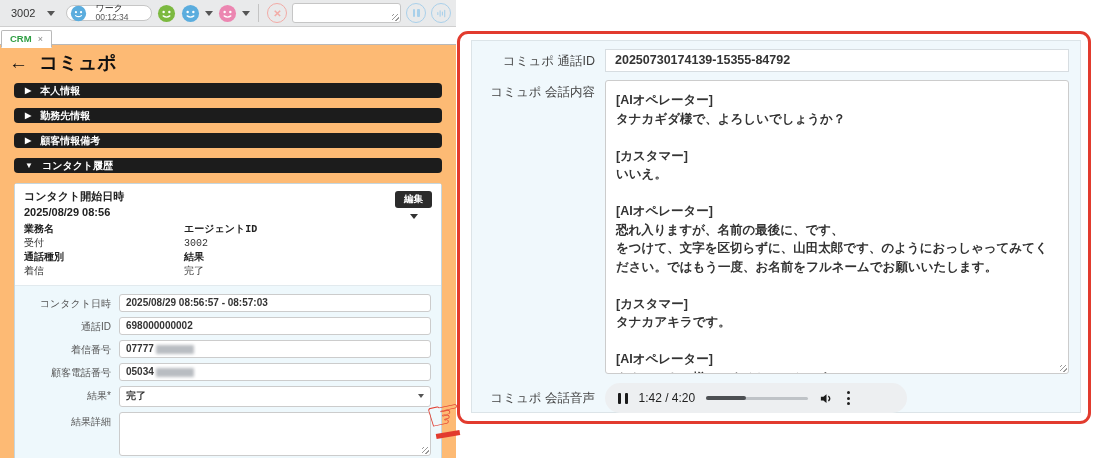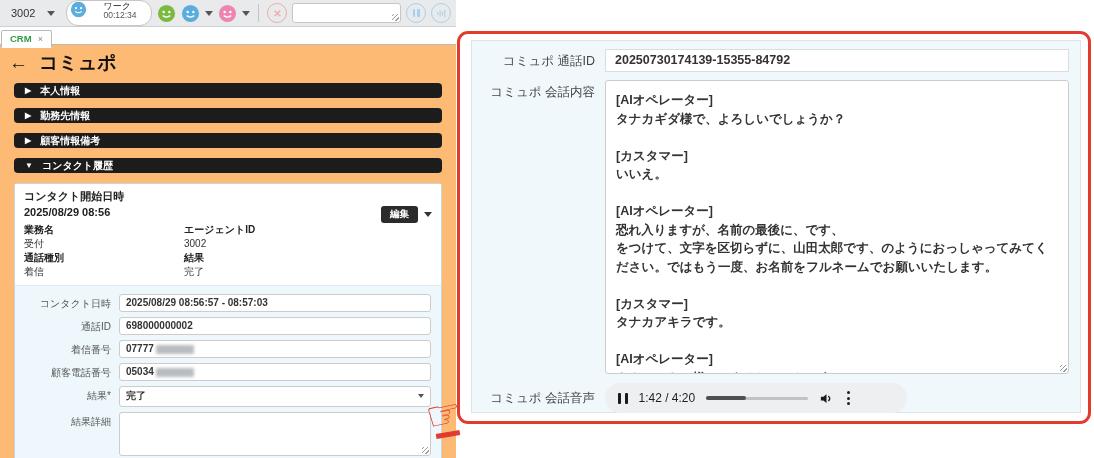--- a/index.html
+++ b/index.html
@@ -5,21 +5,21 @@
   * { margin:0; padding:0; box-sizing:border-box; }
   body { background:#fff; font-family:"Liberation Sans", sans-serif; }
   .screen { position:relative; width:1094px; height:458px; background:#fff; overflow:hidden; }
 
   
   .left-panel { position:absolute; left:0; top:0; width:456px; height:458px; background:#fdba74; }
 
   .toolbar { display:flex; align-items:center; height:27px; background:#e9eaeb; border-bottom:1px solid #cfcfcf; padding:0 5px; gap:5px; }
   .ext-select { display:flex; align-items:center; gap:12px; padding:0 6px; font-size:11px; color:#333; cursor:pointer; }
   .caret-down { width:0; height:0; border-left:4px solid transparent; border-right:4px solid transparent; border-top:5px solid #555; }
-  .status-pill { background:#fff; border:1px solid #c6c6c6; border-radius:12px; height:26px; display:flex; gap:16px; padding:0 10px 0 3px; min-width:86px; }
+  .status-pill { background:#fff; border:1px solid #c6c6c6; border-radius:12px; height:16px; display:flex; align-items:center; gap:8px; padding:0 10px 0 3px; min-width:86px; }
   .pill-text { display:flex; flex-direction:column; line-height:1.15; }
   .pill-label { font-size:9px; color:#333; }
   .pill-timer { font-size:8.5px; color:#555; }
   .face { width:17px; height:17px; flex:none; }
   .face.lg { width:19px; height:19px; }
   .face-green { color:#7cb940; }
   .face-blue  { color:#5badde; }
   .face-pink  { color:#ec86b1; }
   .tb-divider { width:1px; height:18px; background:#c4c4c4; margin:0 3px; }
   .circle-btn { width:20px; height:20px; border-radius:50%; border:1.6px solid; display:flex; align-items:center; justify-content:center; flex:none; background:#fff0; }
@@ -40,24 +40,24 @@
 
   .acc-wrap { padding:2px 14px 0; }
   .acc { background:#1c1c1c; color:#fff; border-radius:4px; margin-bottom:10px; padding:0 11px; font-size:10px; font-weight:bold; display:flex; align-items:center; gap:9px; height:15px; cursor:pointer; }
   .acc .ac-caret { font-size:8px; line-height:1; }
 
   .panel { margin:0 14px; border:1px solid #c5d6de; background:#eef8fc; border-radius:3px; }
   .summary { background:#fff; padding:5px 9px 6px; position:relative; border-bottom:1px solid #e2eaee; }
   .sum-line { font-size:11px; font-weight:bold; color:#222; line-height:1.45; }
   .sum-cols { display:flex; margin-top:2px; }
   .sum-col1 { width:160px; }
-  .sum-col { display:flex; flex-direction:column; }
+  .sum-col { display:flex; flex-direction:column;font-family:Liberation Mono, monospace; }
   .sum-label { font-size:10px; font-weight:bold; color:#222; line-height:1.4; }
   .sum-value { font-size:10px; color:#333; line-height:1.4; }
-  .edit-group { position:absolute; right:9px; top:22px; display:flex; align-items:center; gap:6px; }
+  .edit-group { position:absolute; right:9px; top:7px; display:flex; align-items:center; gap:6px;flex-direction:column; }
   .edit-btn { background:#2b2b2b; color:#fff; font-size:9.5px; font-weight:bold; padding:2px 9px; border-radius:3px; border:none; cursor:pointer; }
   .edit-caret { width:0; height:0; border-left:4px solid transparent; border-right:4px solid transparent; border-top:5px solid #333; cursor:pointer; }
 
   .form { padding:8px 10px 24px; display:flex; flex-direction:column; gap:5px; }
   .frow { display:flex; align-items:flex-start; }
   .flabel { width:94px; flex:none; text-align:right; padding:3px 8px 0 0; font-size:10px; color:#555; }
   .fctl { flex:1; position:relative; }
   .inp { background:#fff; border:1px solid #ccc; border-radius:3px; font-size:10px; font-weight:bold; color:#333; padding:2.5px 6px; min-height:17px; }
   .sel::after { content:""; position:absolute; right:7px; top:8px; width:0; height:0; border-left:3.5px solid transparent; border-right:3.5px solid transparent; border-top:4.5px solid #555; }
   .ta { height:44px; position:relative; }

